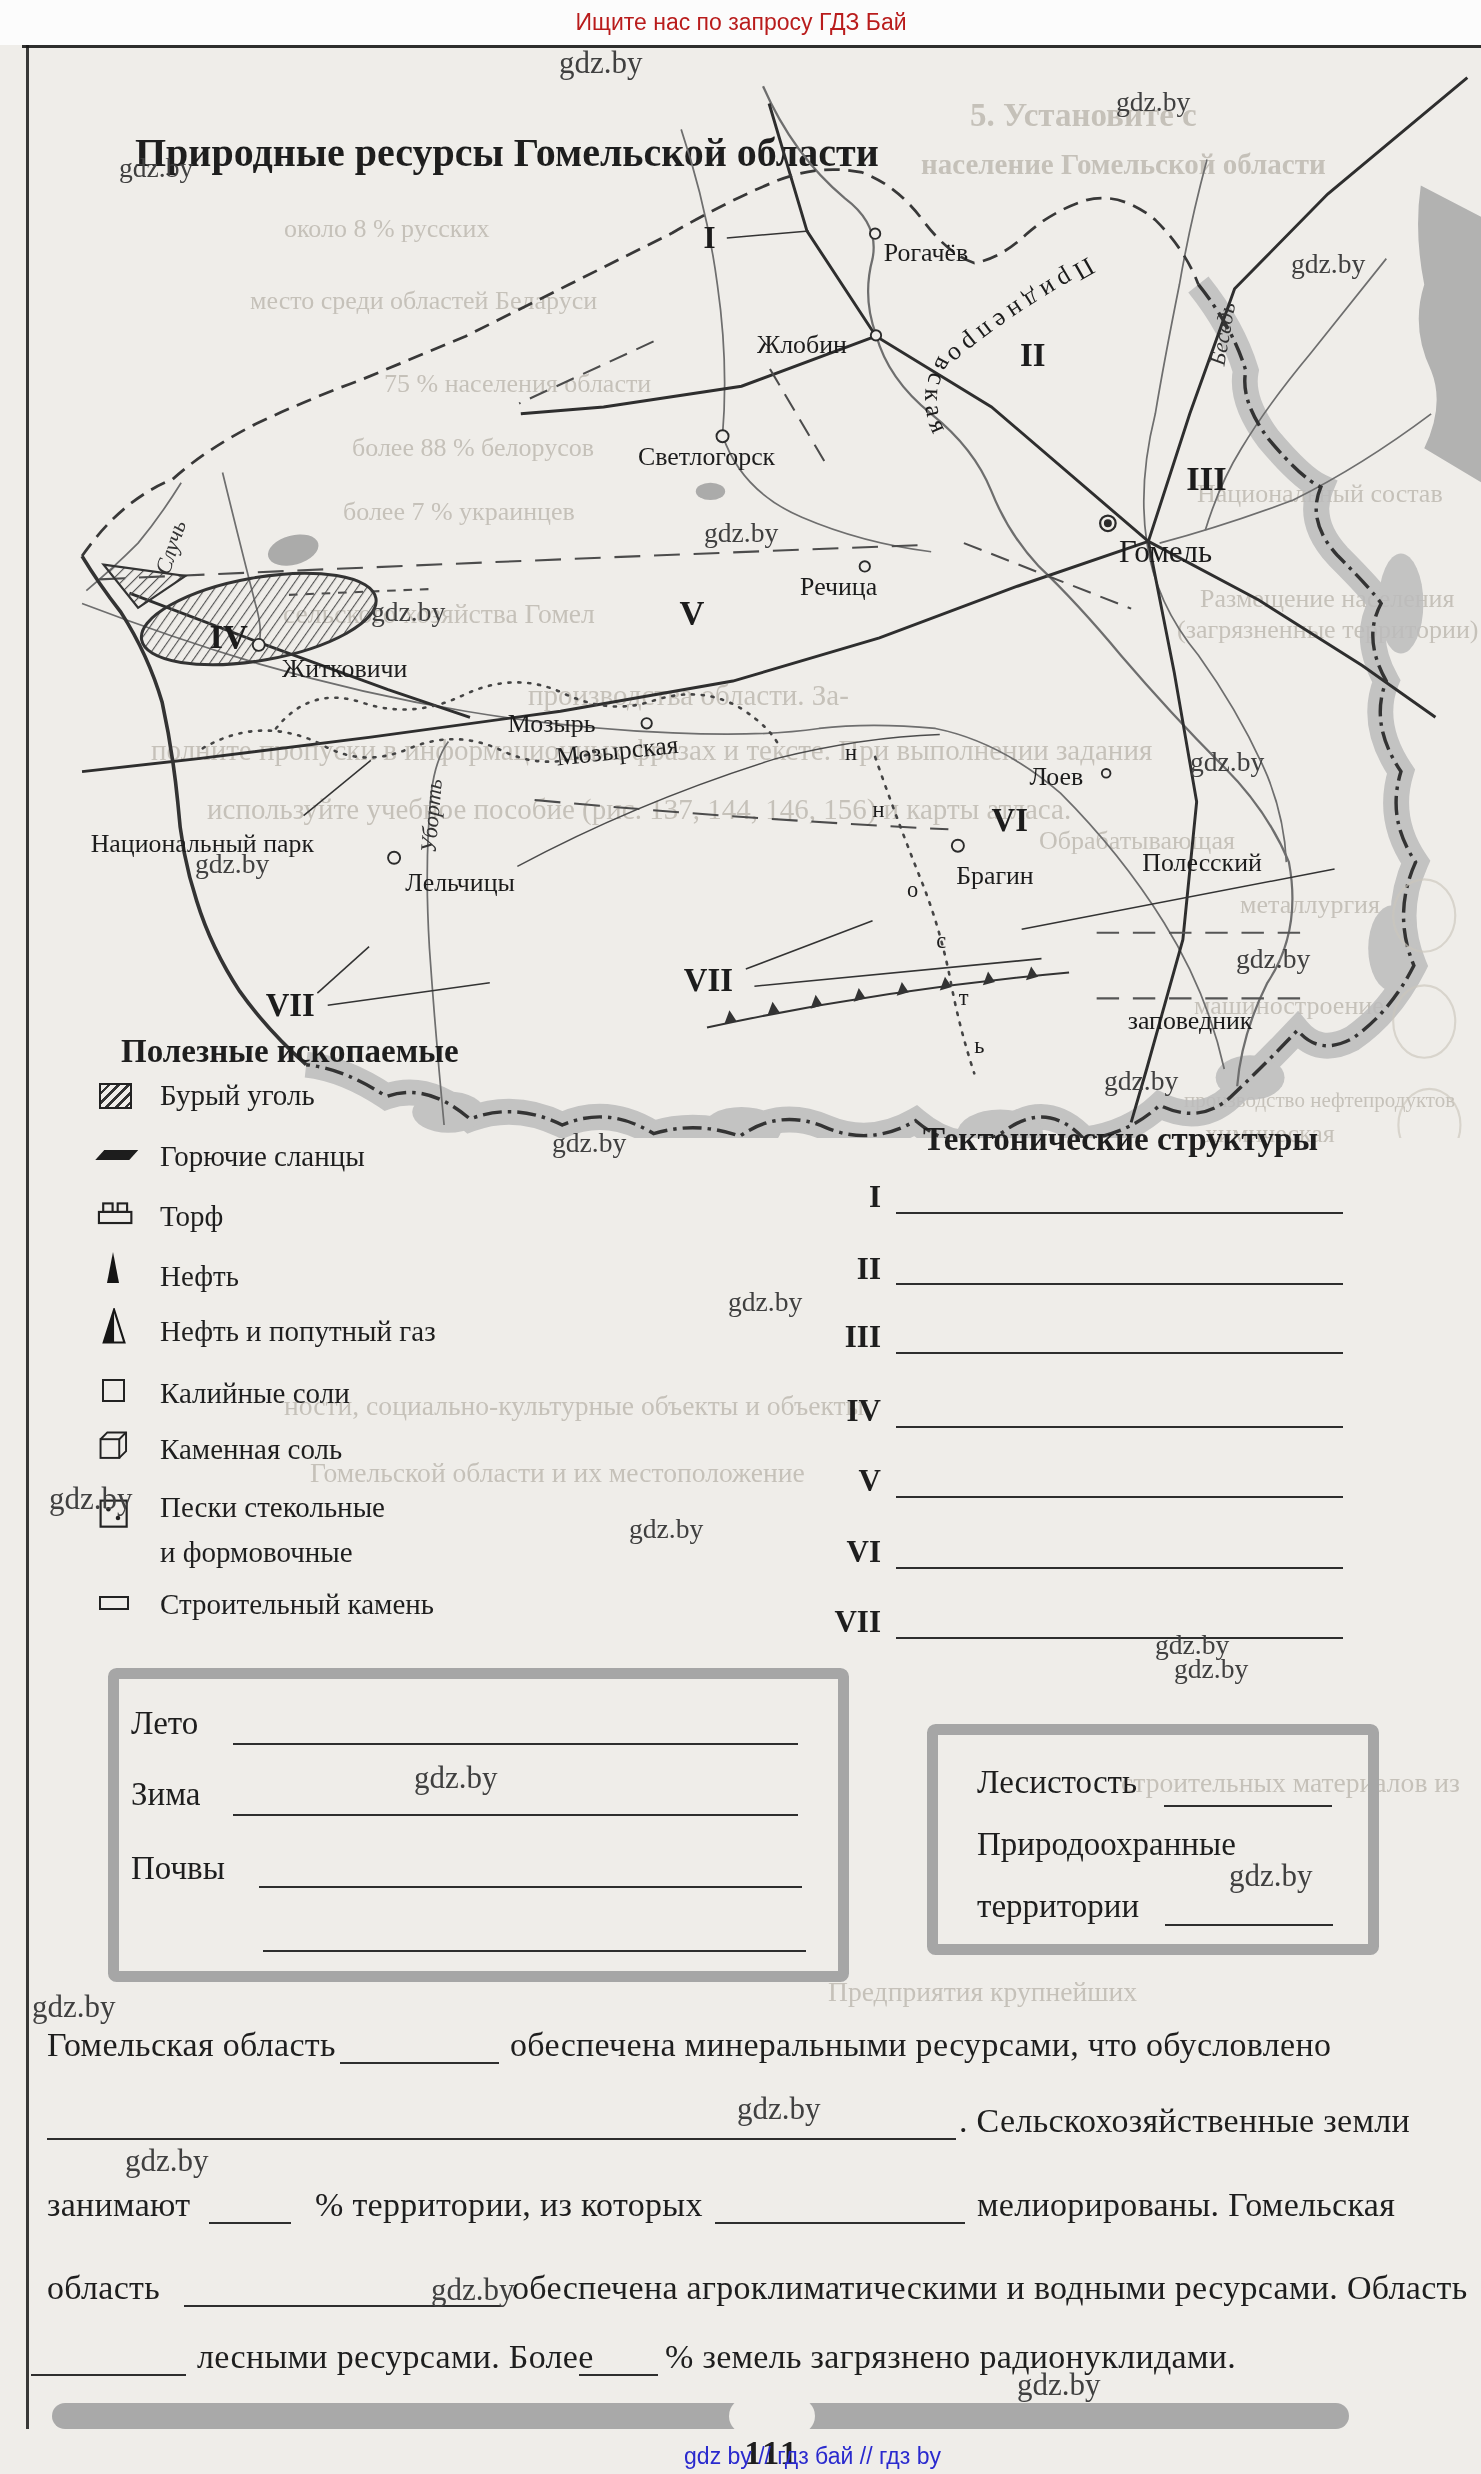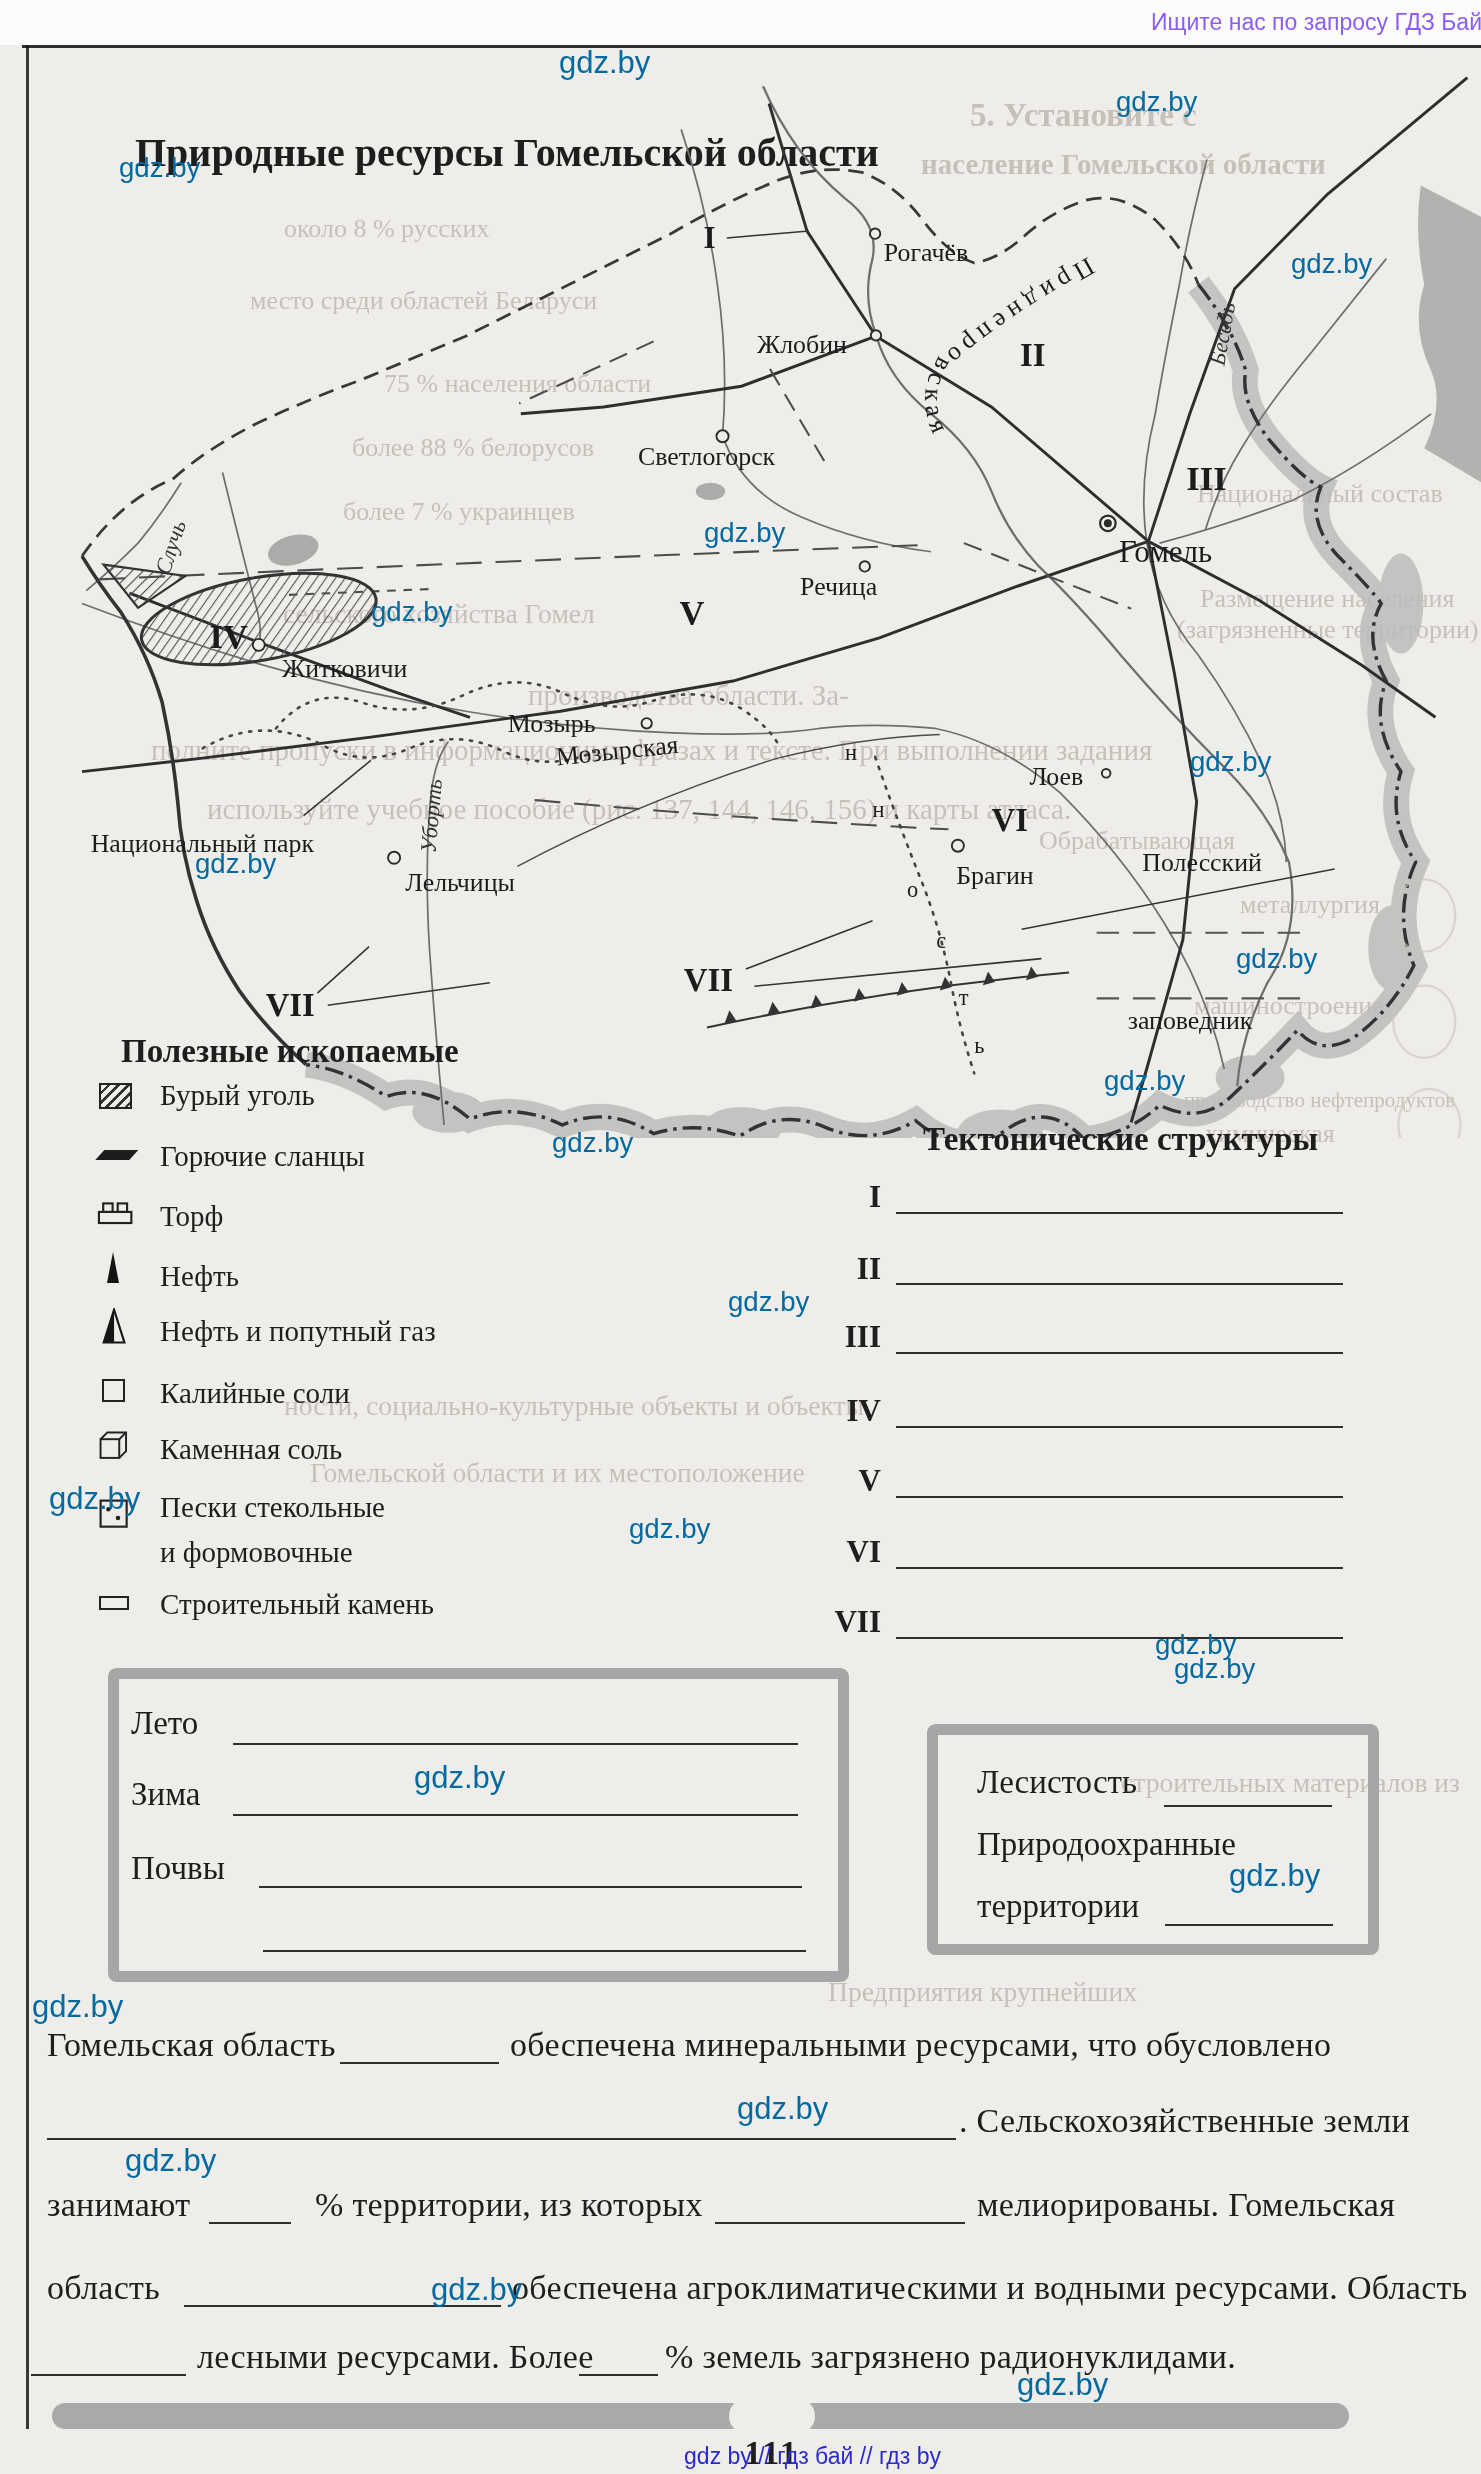--- a/index.html
+++ b/index.html
@@ -1,25 +1,25 @@
 <!DOCTYPE html>
 <html style="font-size:13.8px"><head>
 <meta charset="utf-8">
 <style>
   html,body{margin:0;padding:0;}
   body{background:#888;}
   #page{position:relative;width:1482px;height:2475px;background:#efede9;overflow:hidden;
         font-family:"Liberation Serif",serif;color:#1e1e1e;}
   .abs{position:absolute;}
   #topband{left:0;top:0;width:1482px;height:45px;background:#fcfcfc;}
-  #promo-top{left:0;top:8.6px;width:1482px;text-align:right;font-family:"Liberation Sans",sans-serif;
-             font-size:23px;color:#8b5cf6;}
+  #promo-top{left:0;top:8.6px;width:1482px;text-align:center;font-family:"Liberation Sans",sans-serif;
+             font-size:23px;color:#b91c1c;}
   #edge-left{left:26px;top:45px;width:2.6px;height:2384px;background:#181818;opacity:.85;}
   #edge-top{left:22.4px;top:45px;width:1459px;height:3.4px;background:#181818;opacity:.9;}
-  .wm{font-family:Liberation Sans, sans-serif;color:#0369a1;font-size:27.6px;white-space:nowrap;}
+  .wm{font-family:Liberation Serif, serif;color:#404040;font-size:27.6px;white-space:nowrap;}
   .wm.big{font-size:31px;}
   .bleed{color:#aaa49a;opacity:.6;white-space:nowrap;}
   .bleed.b{font-weight:bold;}
   #page-title{left:135px;top:129px;font-size:40px;font-weight:bold;white-space:nowrap;}
   .city{font-size:30px;}
   .blank{background:#2e2e2e;height:2.2px;}
   .serif40{font-size:34px;white-space:nowrap;letter-spacing:0.3px;}
   .leg-label{font-size:29px;white-space:nowrap;}
   .leg-head{font-size:33px;font-weight:bold;white-space:nowrap;}
   .tect-num{font-size:31px;font-weight:bold;text-align:right;width:79px;}

